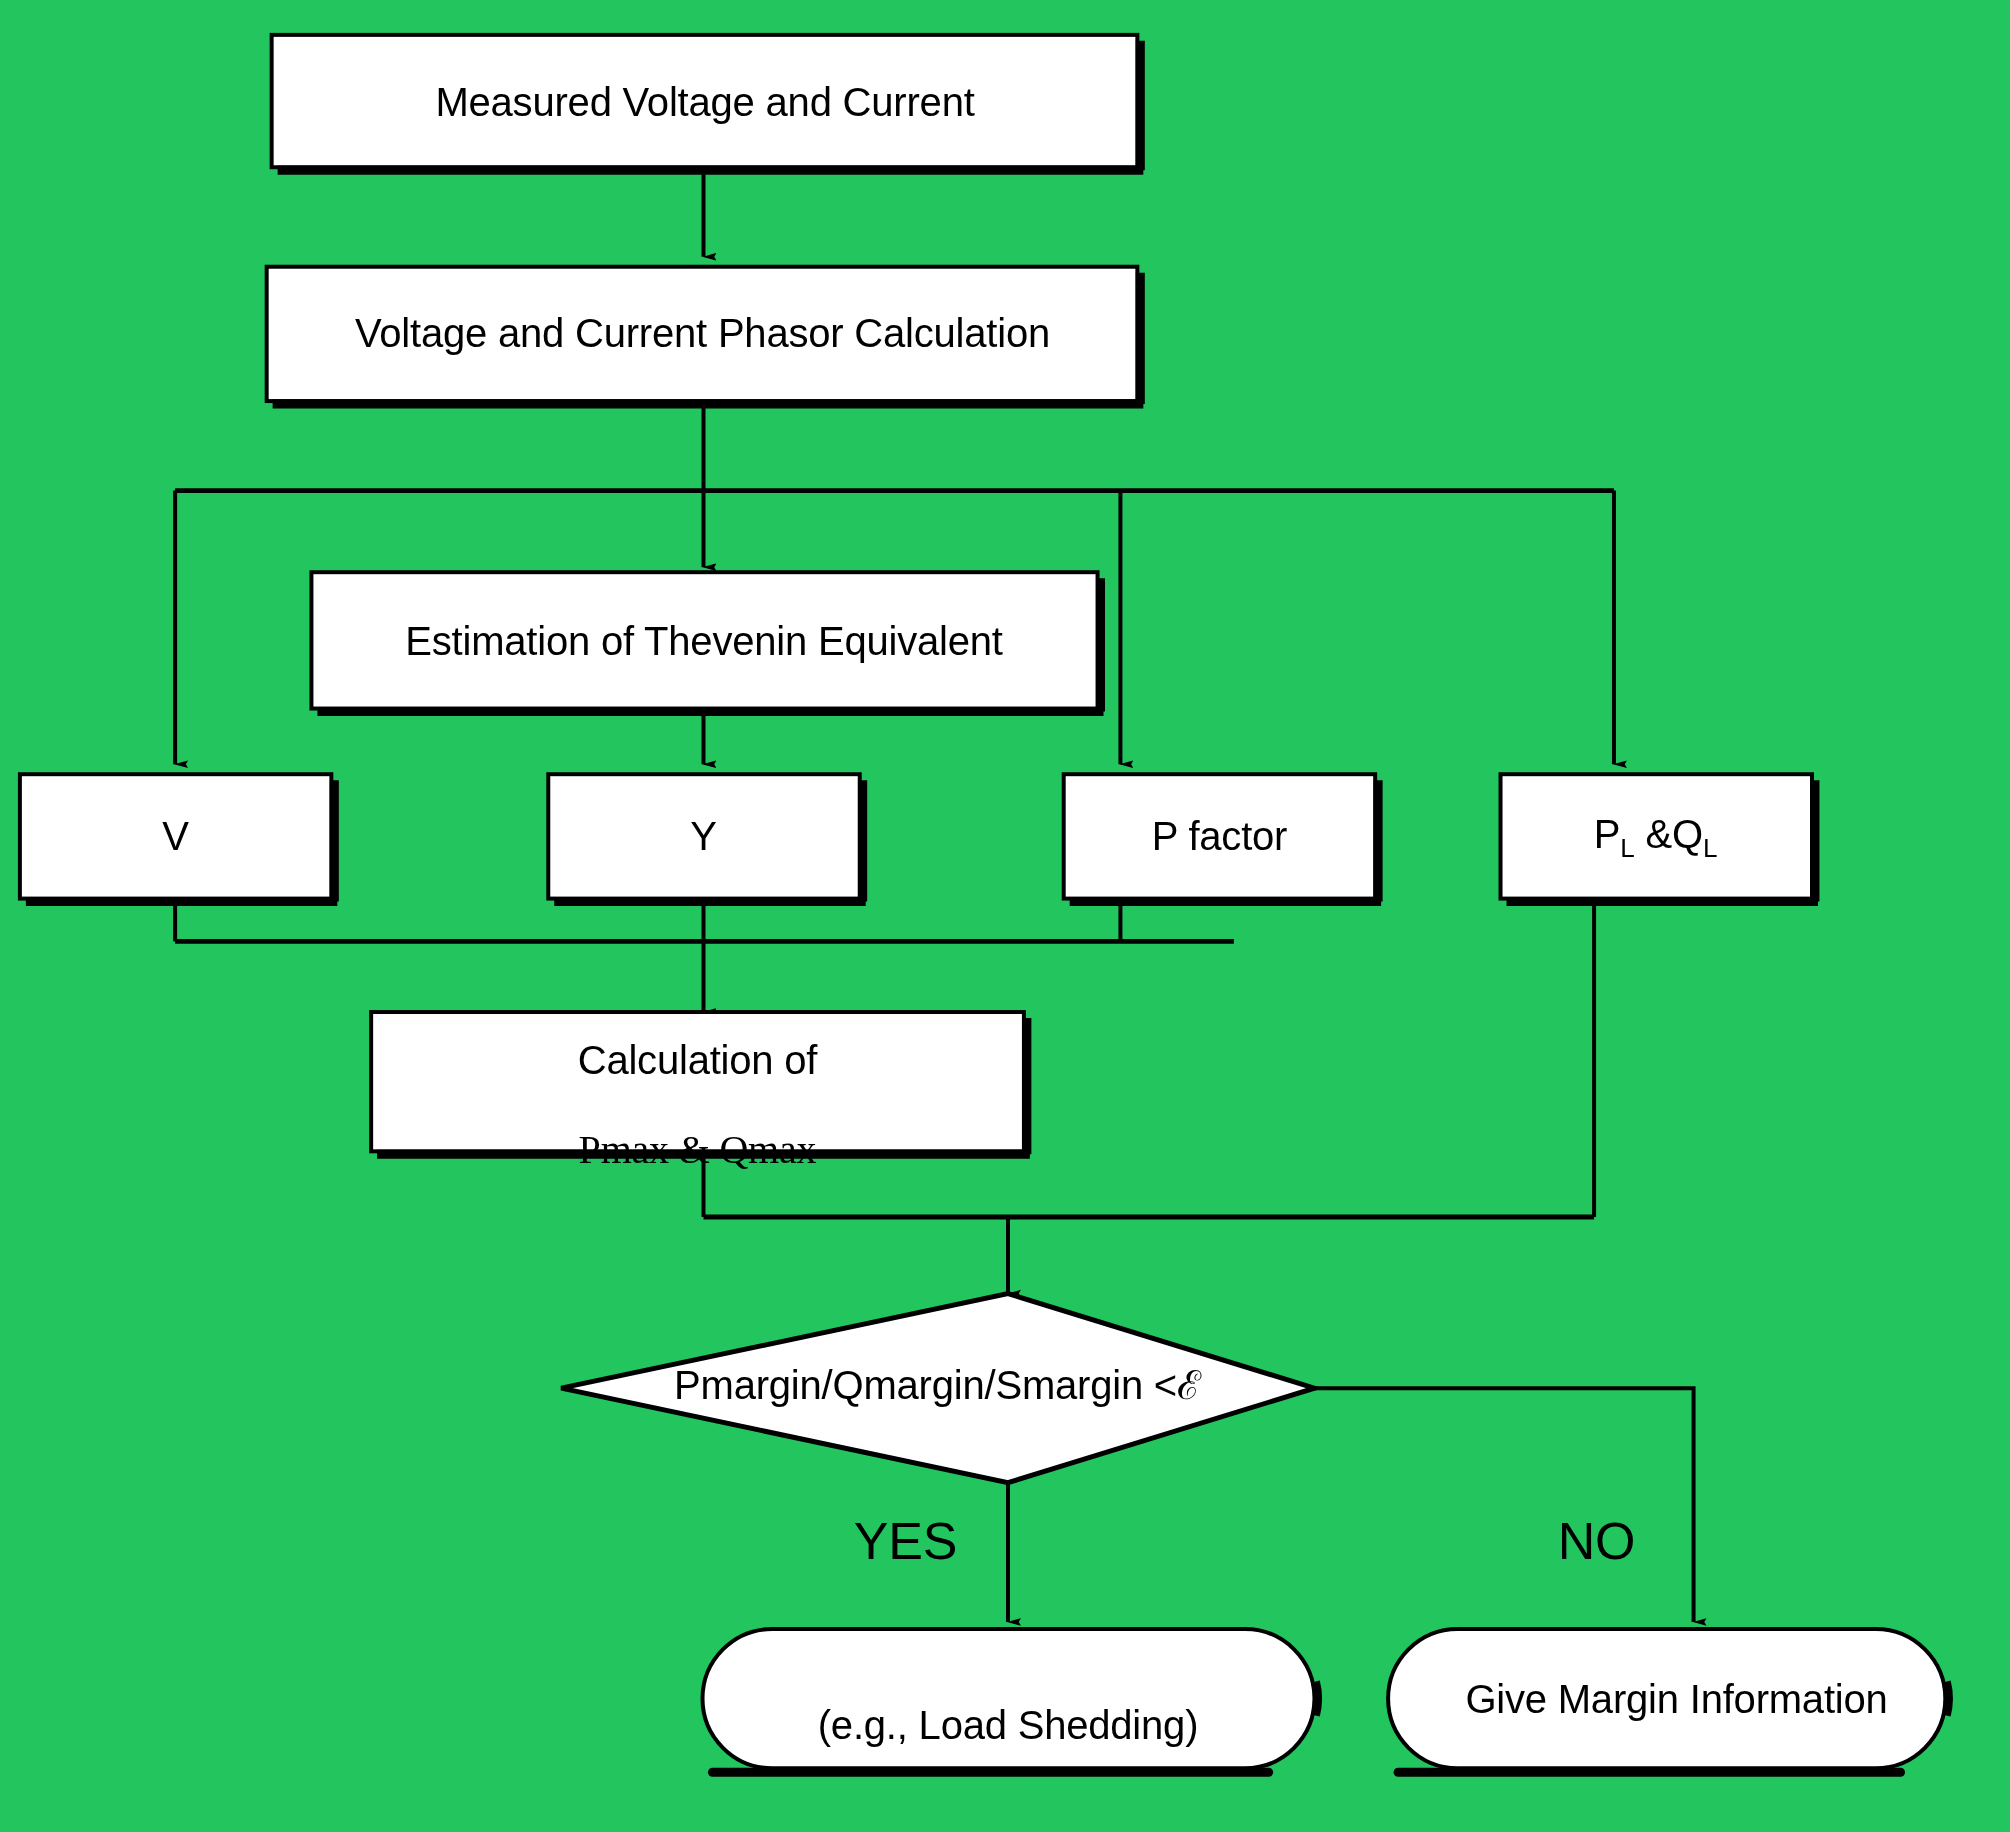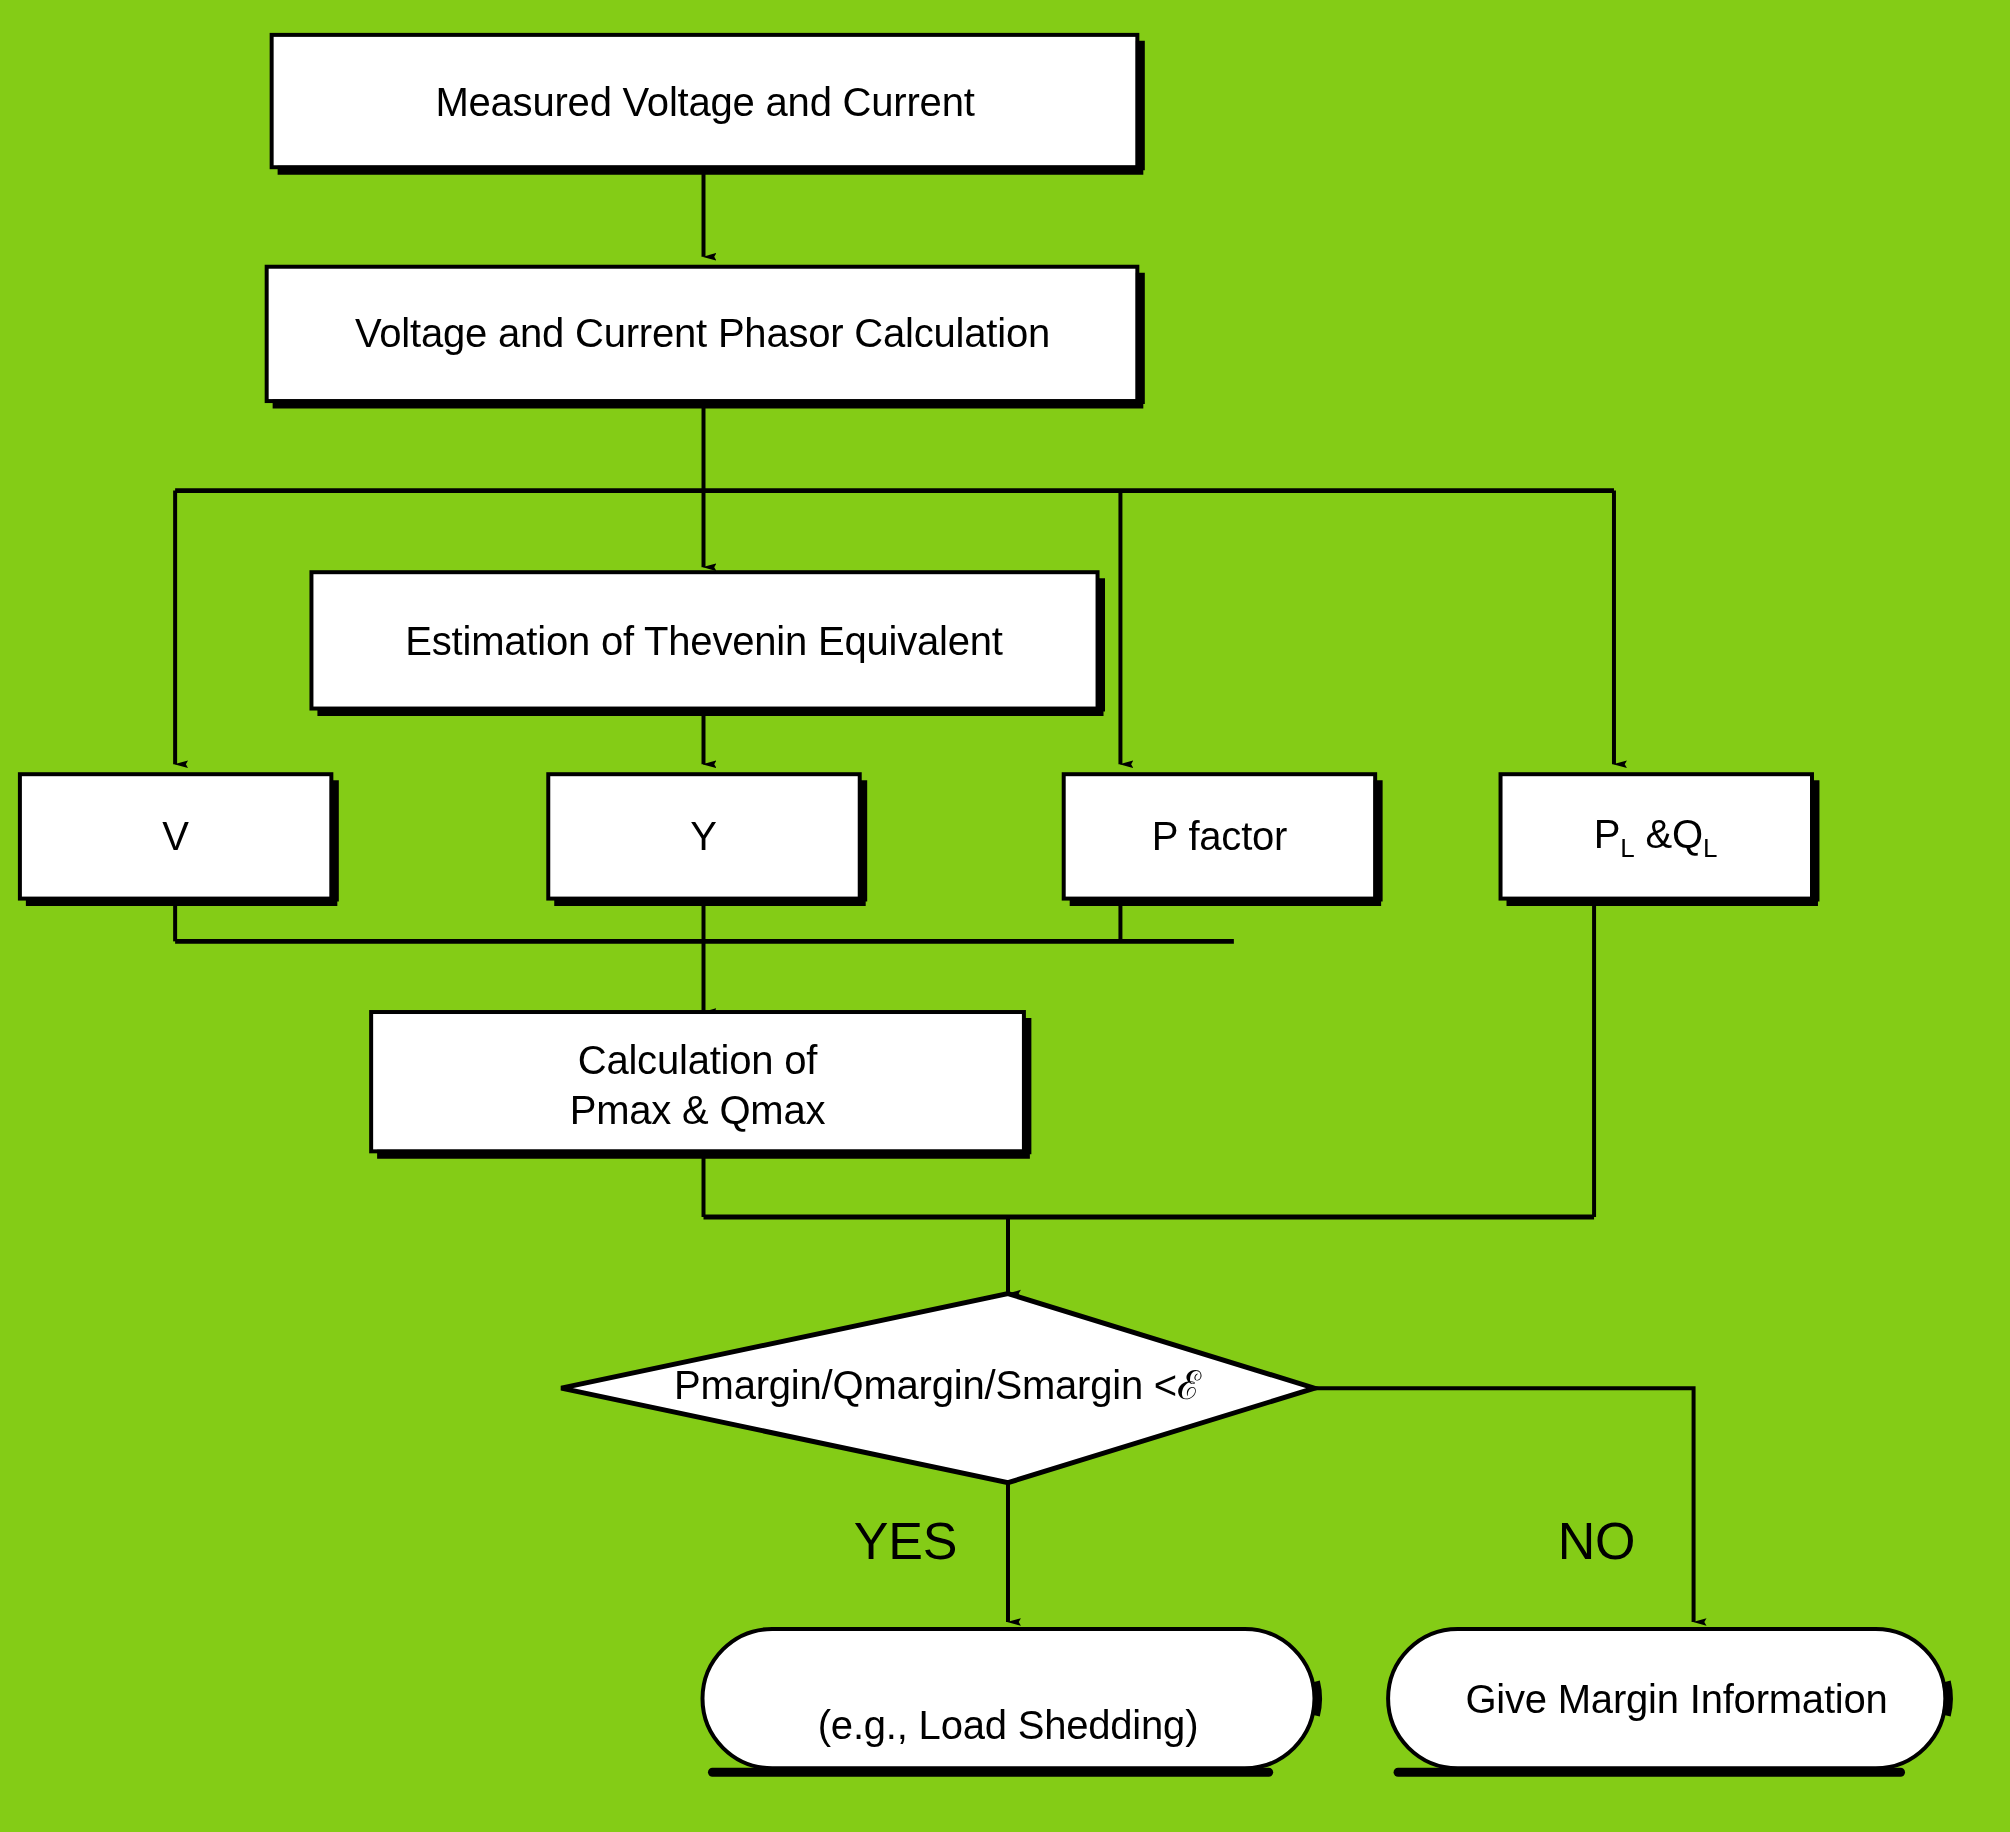--- a/index.html
+++ b/index.html
@@ -5,21 +5,21 @@
 <style>
   html, body {
     margin: 0;
     padding: 0;
     background: #ffffff;
   }
   #canvas {
     position: relative;
     width: 2011px;
     height: 1833px;
-    background: #84cc16;
+    background: #22c55e;
     overflow: hidden;
     font-family: "Liberation Sans", sans-serif;
   }
   #flow-svg {
     position: absolute;
     left: 0;
     top: 0;
     width: 2011px;
     height: 1833px;
   }
@@ -147,21 +147,21 @@
 
   <div class="lbl node-text" style="left:20px; top:814px; width:311px;">V</div>
 
   <div class="lbl node-text" style="left:548px; top:814px; width:311px;">Y</div>
 
   <div class="lbl node-text" style="left:1064px; top:814px; width:311px;">P factor</div>
 
   <div class="lbl node-text" style="left:1500px; top:812px; width:311px;"><span>P</span><span class="sub">L</span><span> &amp;Q</span><span class="sub">L</span></div>
 
   <div class="lbl node-text" style="left:371px; top:1038px; width:653px;">Calculation of</div>
-  <div class="lbl node-text" style="left:371px; top:1088px; width:653px;">Pmax &amp; Qmax</div>
+  <div class="lbl node-text" style="left:371px; top:1128px; width:653px;font-family:Liberation Serif, serif;">Pmax &amp; Qmax</div>
 
   <div class="lbl node-text" style="left:561px; top:1363px; width:753px;">Pmargin/Qmargin/Smargin &lt;ℰ</div>
 
   <div class="lbl branch-text" style="left:826px; top:1512px; width:159px;">YES</div>
 
   <div class="lbl branch-text" style="left:1537px; top:1512px; width:119px;">NO</div>
 
   <div class="lbl node-text" style="left:702px; top:1703px; width:612px;">(e.g., Load Shedding)</div>
 
   <div class="lbl node-text" style="left:1388px; top:1677px; width:557px;margin-left:10px;">Give Margin Information</div>

